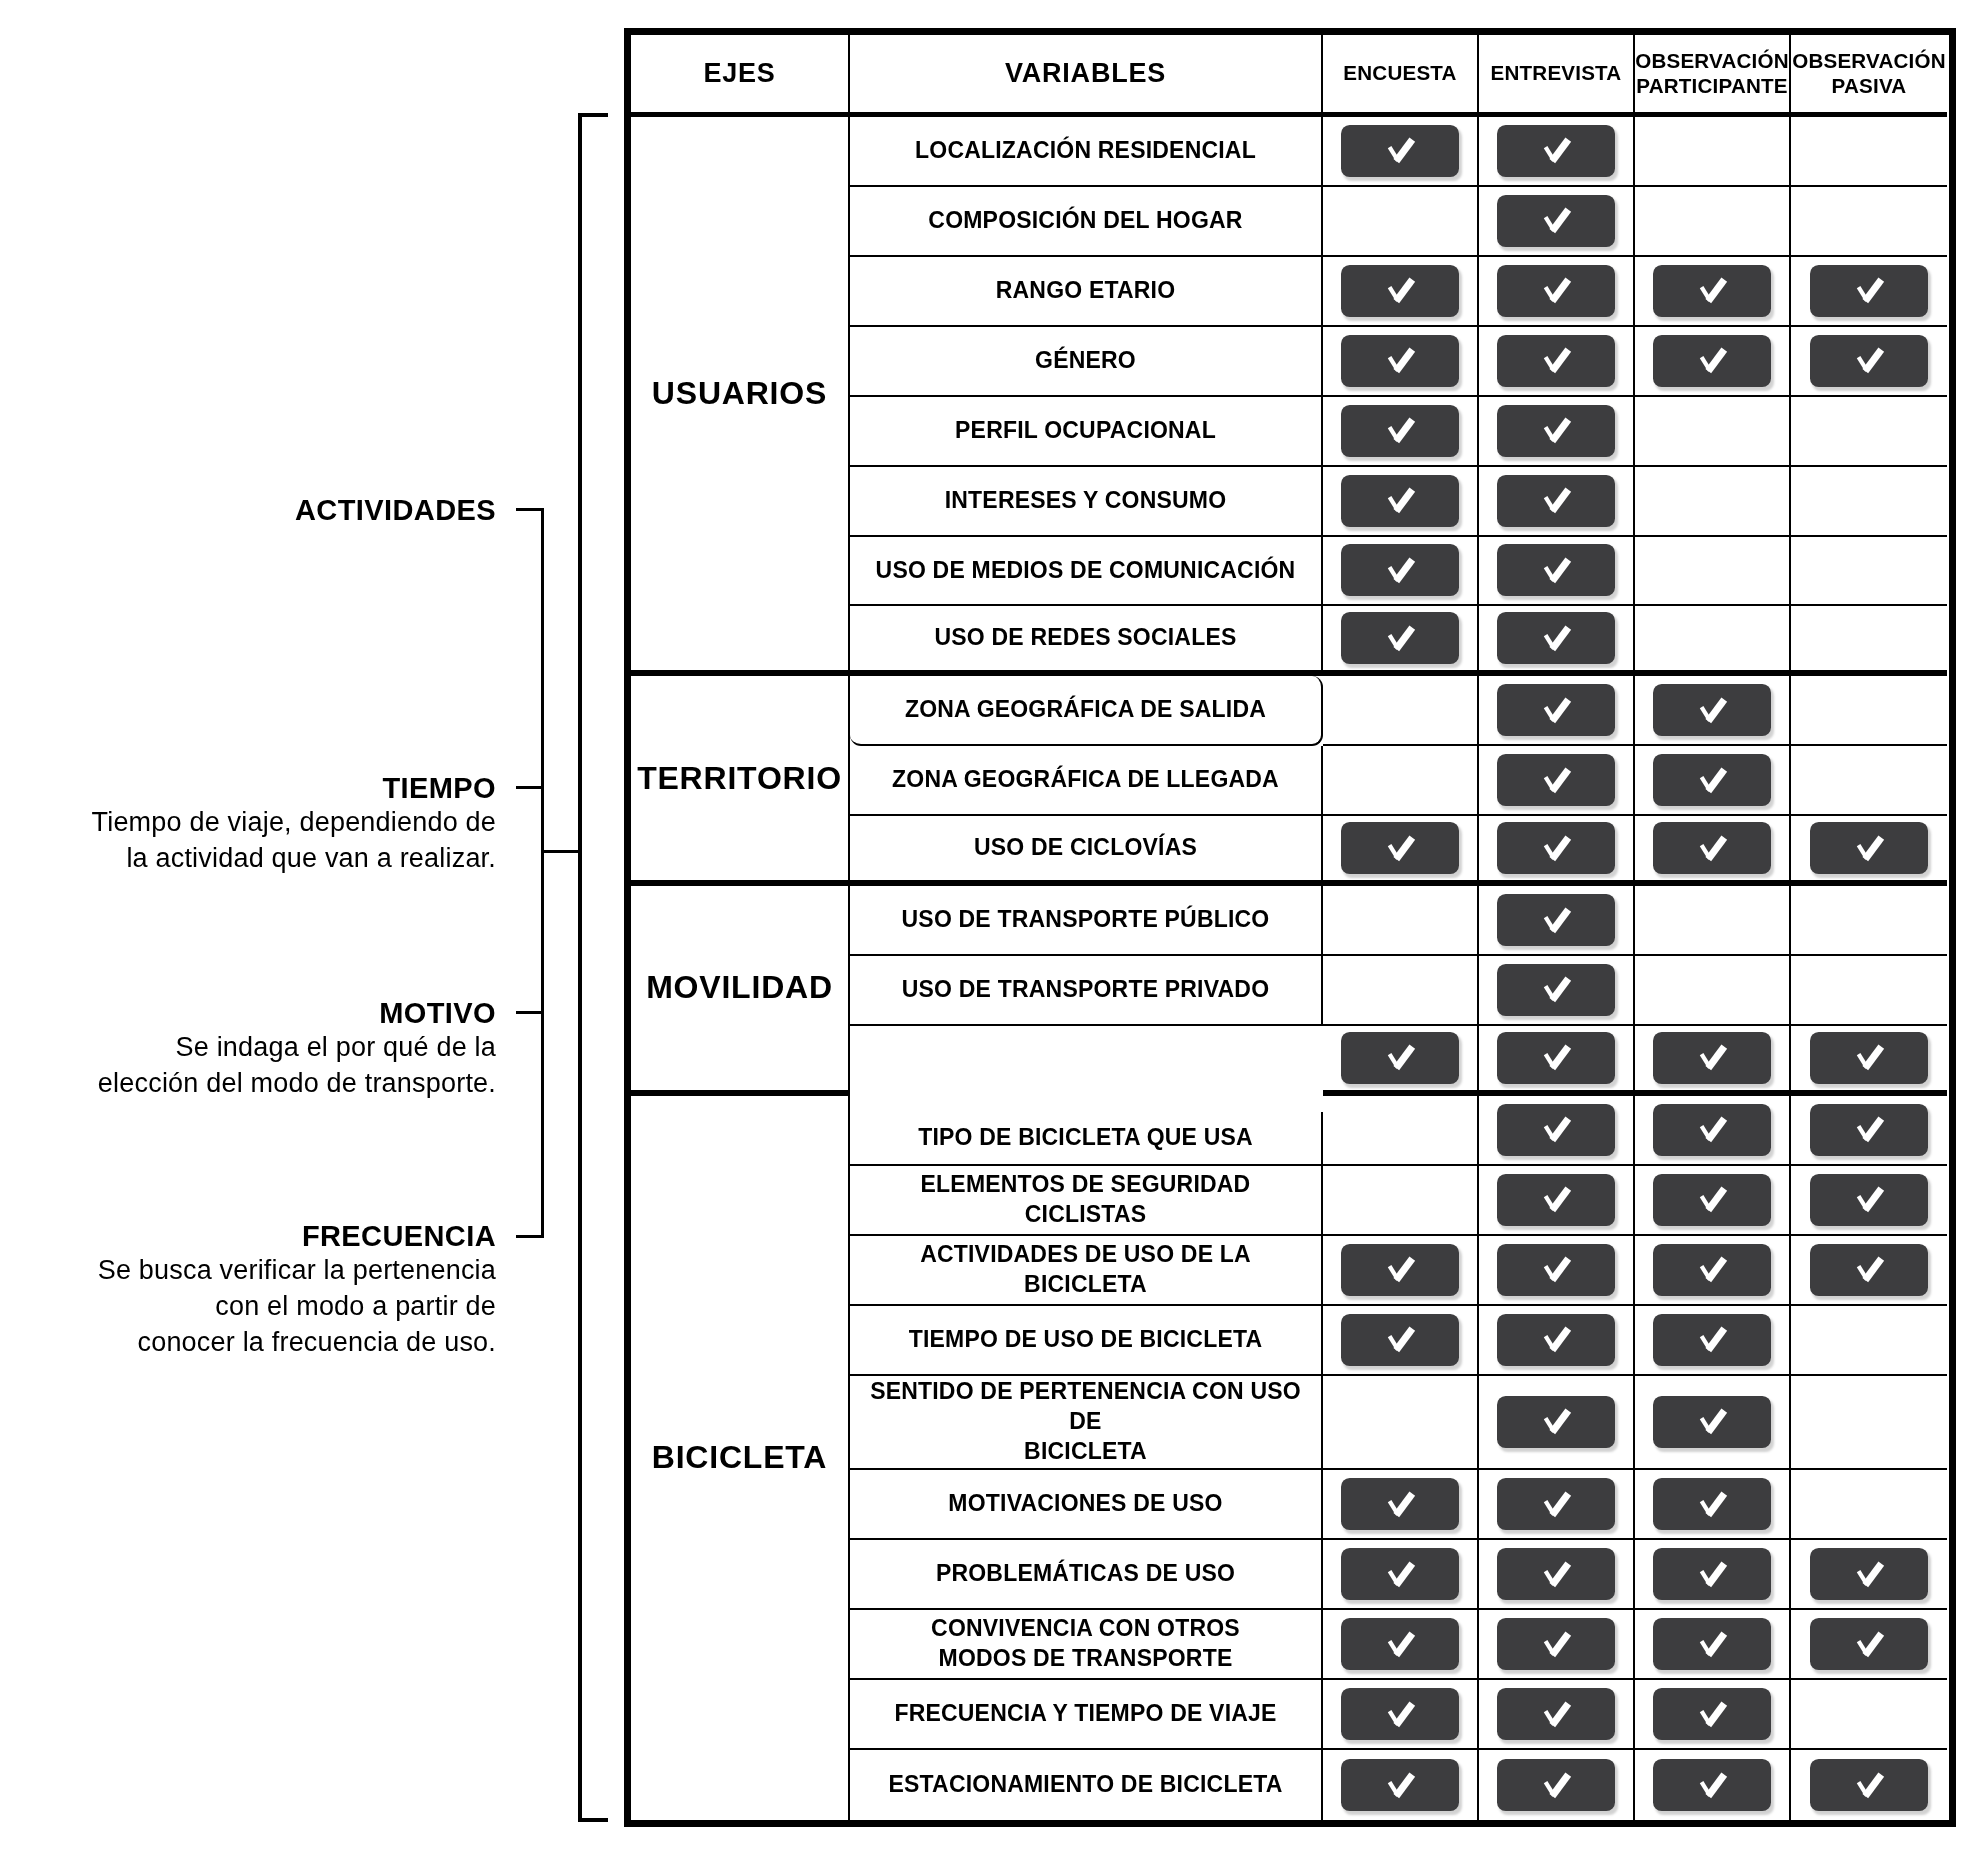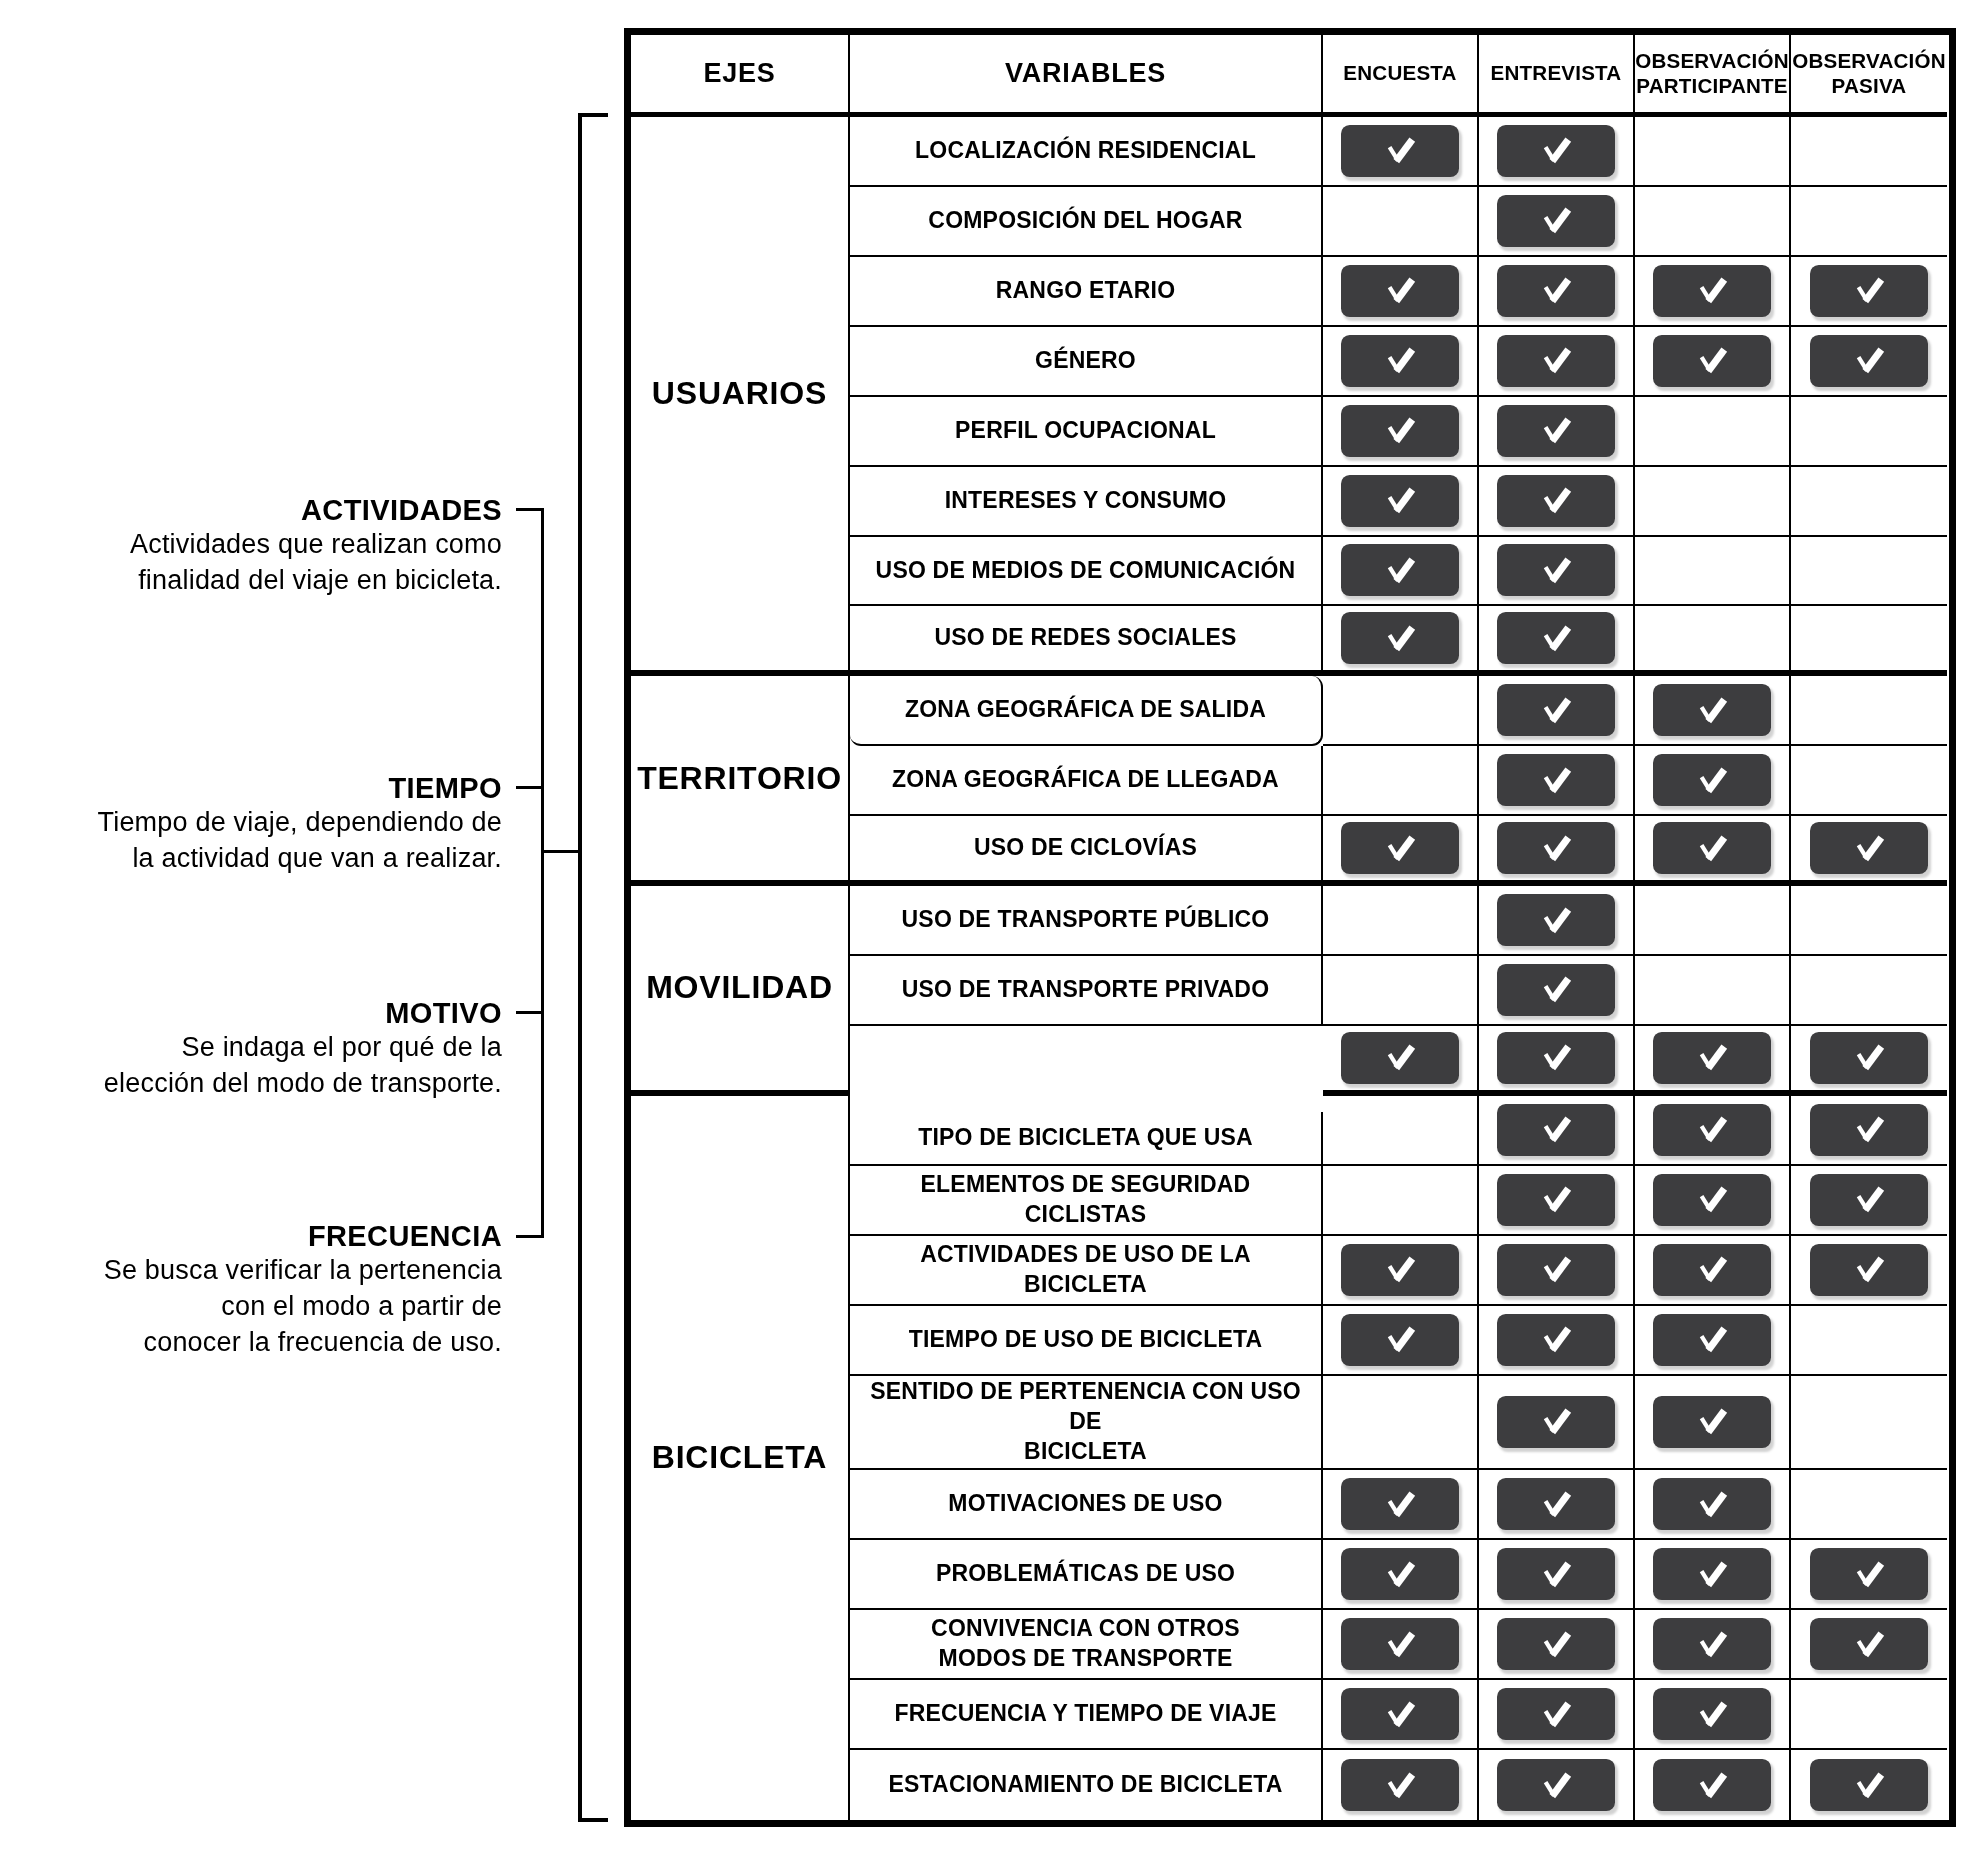--- a/index.html
+++ b/index.html
@@ -1,20 +1,20 @@
 <!DOCTYPE html>
 <html style="--badge: #3d3d3f;font-size:12.7px"><head>
 <meta charset="utf-8">
 <style>
   html,body{margin:0;padding:0;background:#ffffff;}
   body{font-family:"Liberation Sans", sans-serif; color:#000;}
   #canvas{position:relative;width:1985px;height:1853px;background:#fff;overflow:hidden;}
 
   
-  .ann{position:absolute;left:6px;width:496px;text-align:right;}
+  .ann{position:absolute;left:0;width:496px;text-align:right;}
   .ann .ttl{font-size:29px;font-weight:700;letter-spacing:0.4px;line-height:32px;}
   .ann .dsc{font-size:27px;font-weight:400;line-height:36px;letter-spacing:0.2px;white-space:pre-line;}
 
   
   .line{position:absolute;background:#000;}
 
   
   #matrix{
     position:absolute;left:624px;top:28px;width:1332px;height:1799px;
     box-sizing:border-box;border:7.1px solid #000;background:#fff;
@@ -42,22 +42,20 @@
   }
   .badge svg{display:block;width:37px;height:29px;}
 </style>
 </head>
 <body>
 
 <div id="canvas">
 
   <div class="ann" style="top:494px;">
     <div class="ttl">ACTIVIDADES</div>
-    <div class="dsc">Actividades que realizan como
-finalidad del viaje en bicicleta.</div>
   </div>
   <div class="ann" style="top:772px;">
     <div class="ttl">TIEMPO</div>
     <div class="dsc">Tiempo de viaje, dependiendo de
 la actividad que van a realizar.</div>
   </div>
   <div class="ann" style="top:997px;text-align:right;">
     <div class="ttl">MOTIVO</div>
     <div class="dsc">Se indaga el por qué de la
 elección del modo de transporte.</div>

